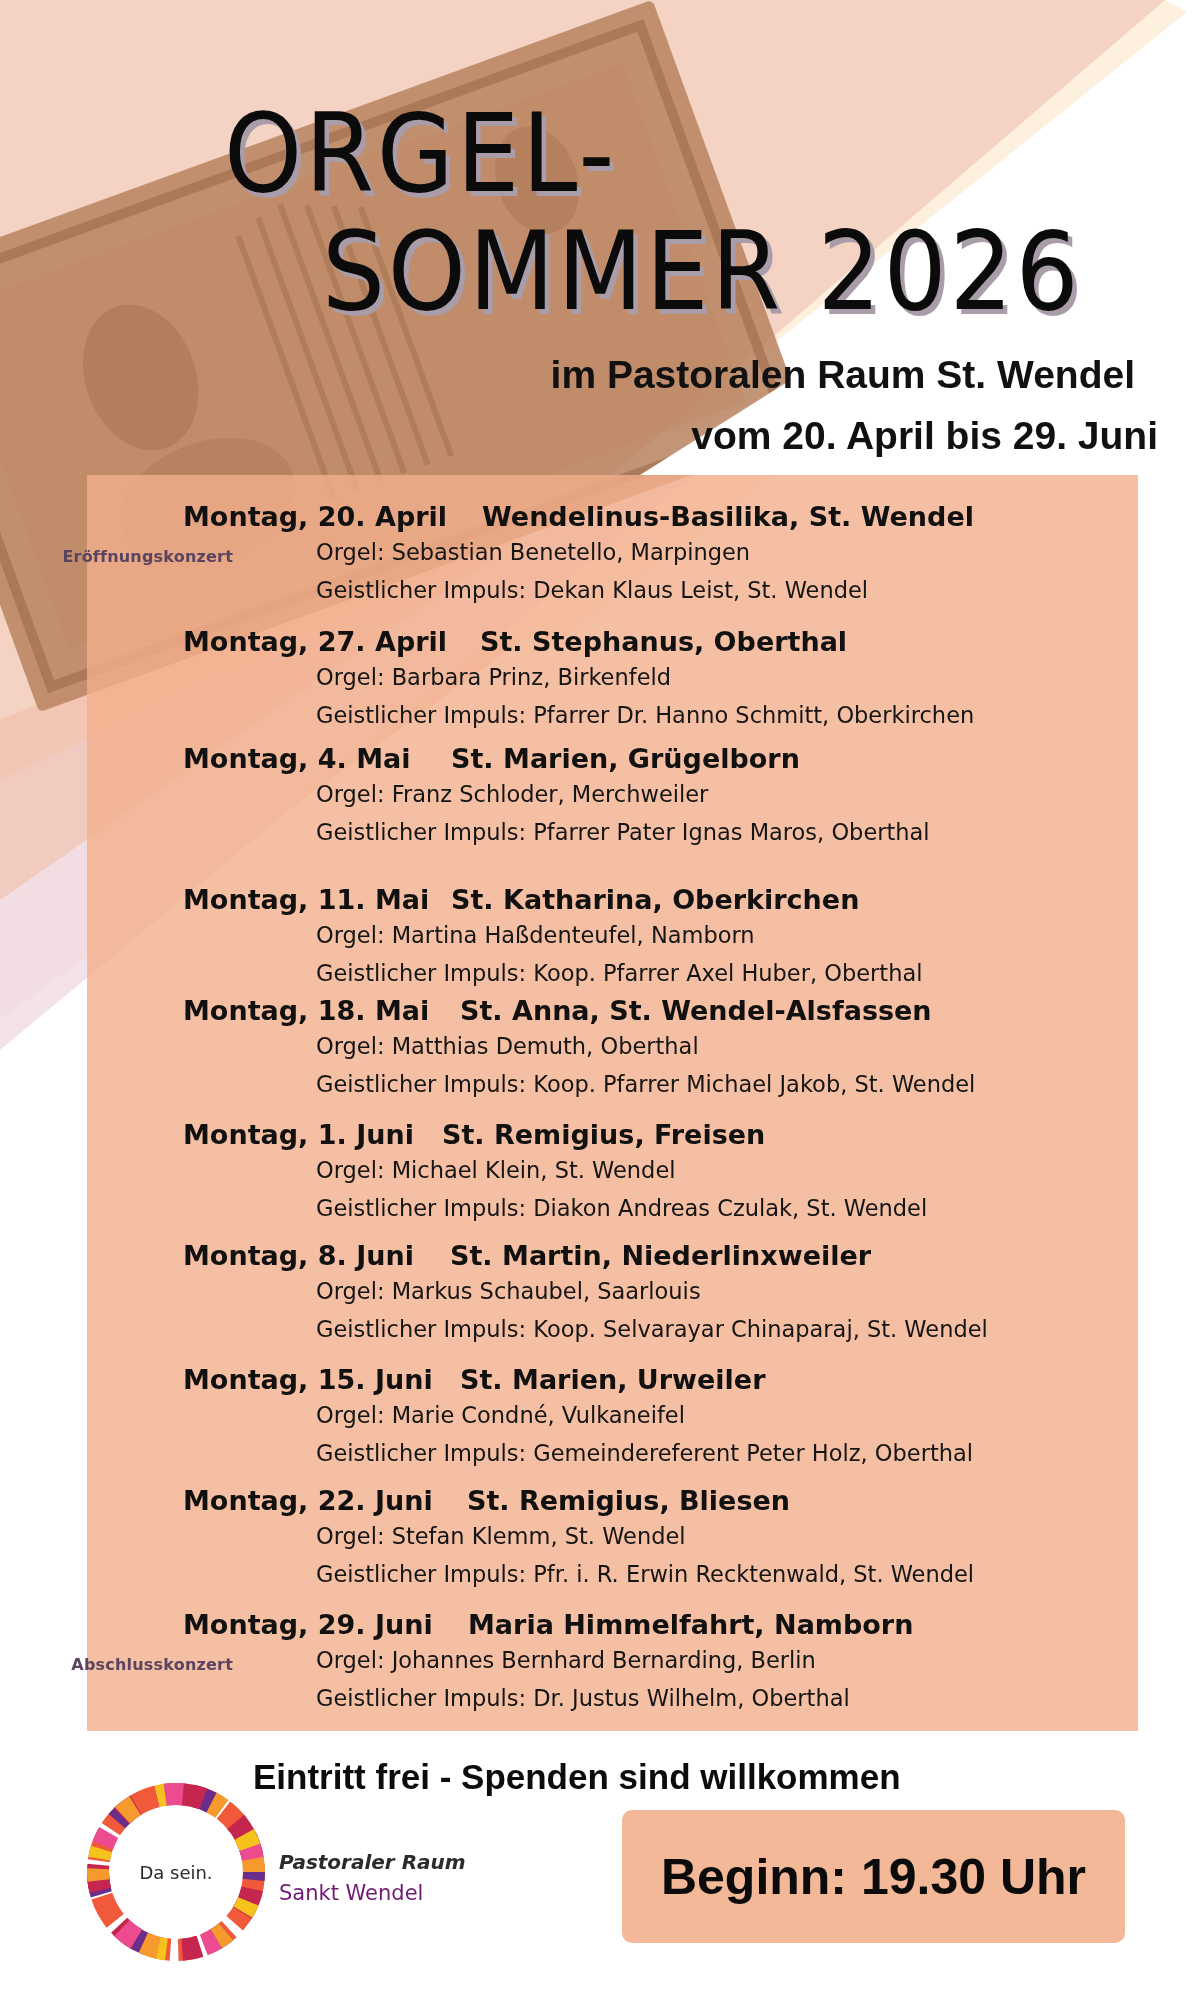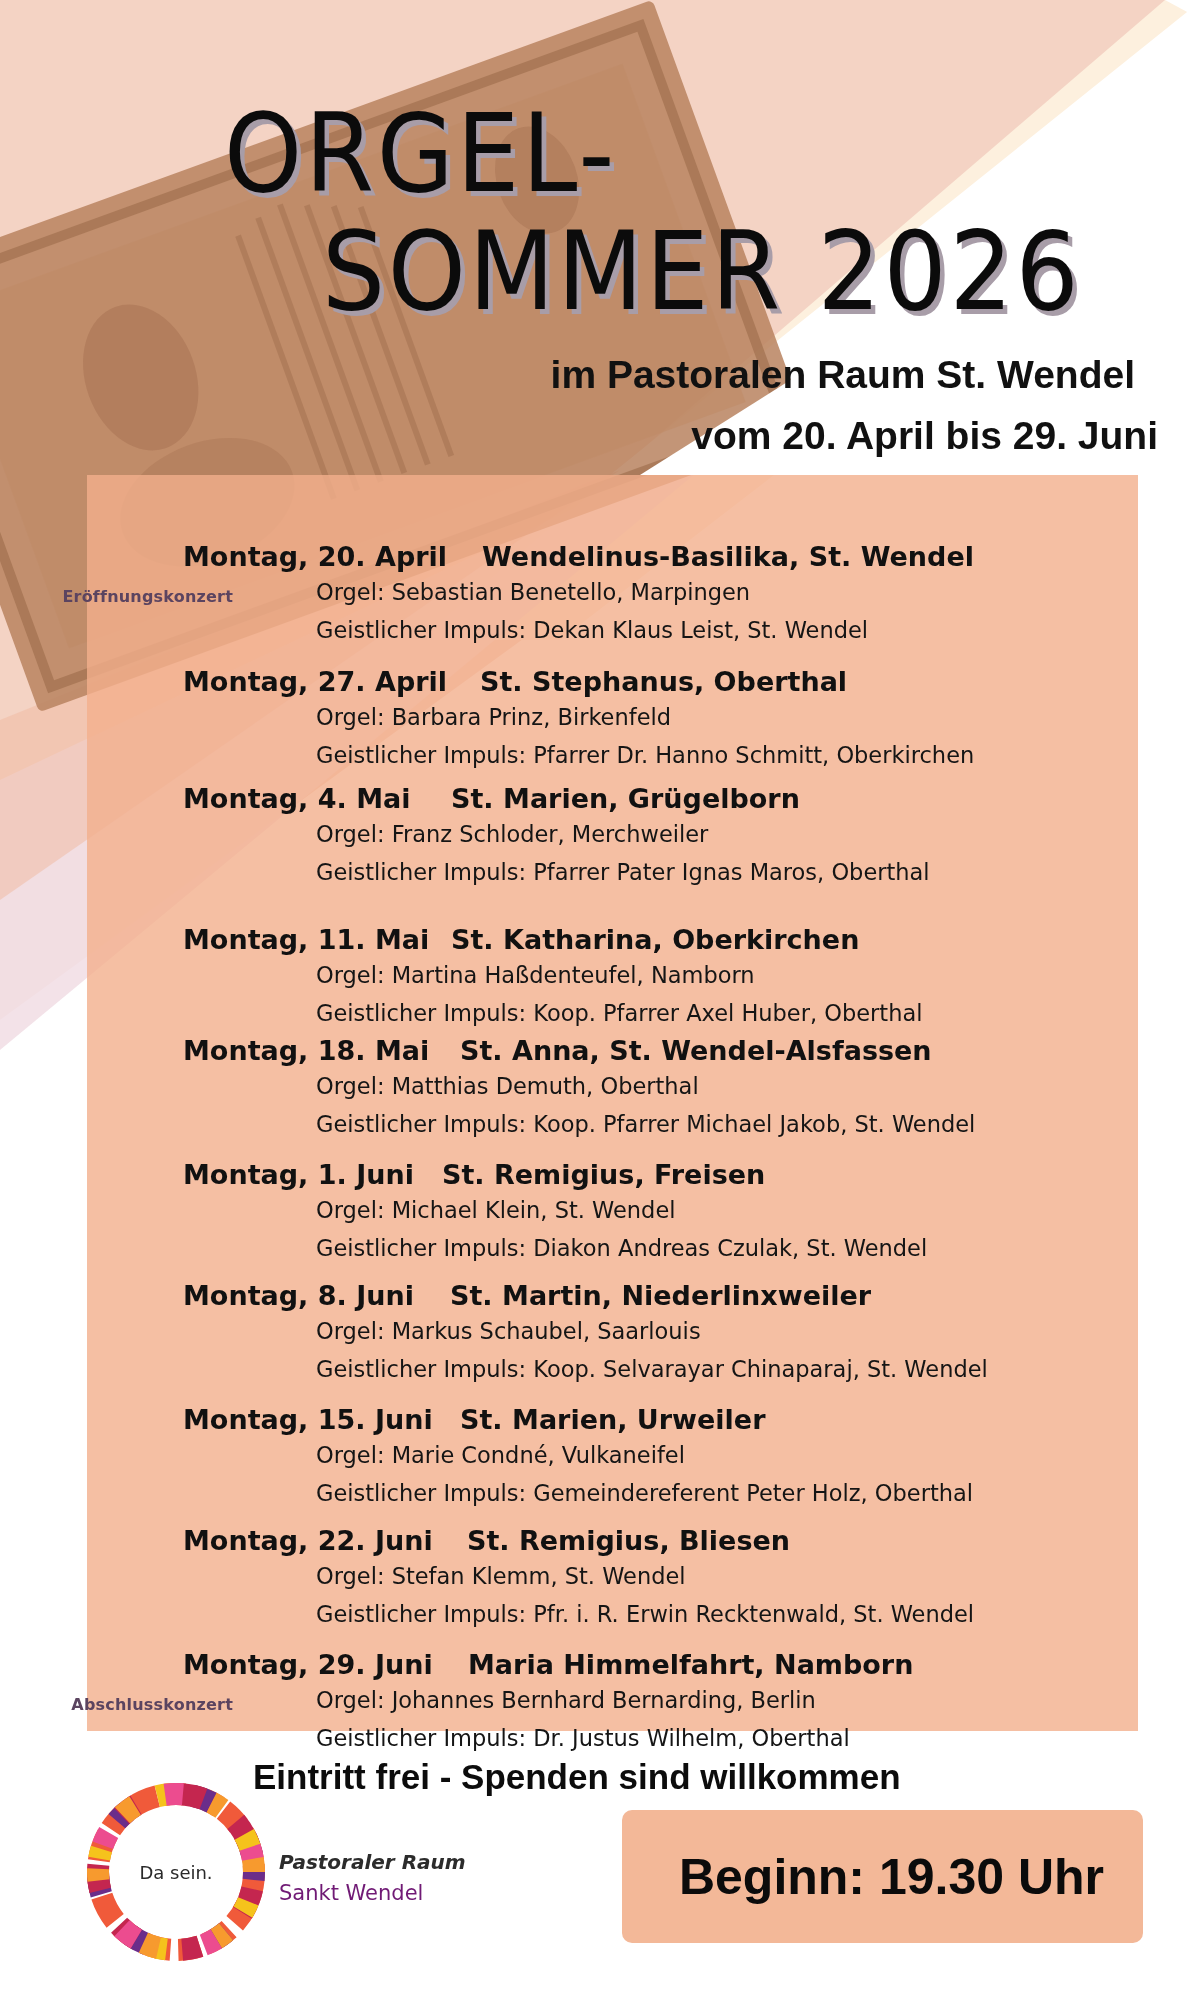--- a/index.html
+++ b/index.html
@@ -29,21 +29,21 @@
     font-size: 39px; line-height: 1;
   }
   .sub1 { right: 67px; top: 355px; }
   .sub2 { right: 44px; top: 416px; }
 
   
   .schedule {
     position: absolute; left: 87px; top: 475px; width: 1051px; height: 1256px;
     background: rgba(243, 175, 140, 0.80);
   }
-  .entry { position: absolute; left: 0; width: 100%; height: 110px; margin-top: 40px; }
+  .entry { position: absolute; left: 0; width: 100%; height: 110px; }
   .date, .venue {
     position: absolute; top: 0; font-family: "DejaVu Sans", sans-serif;
     font-weight: 700; font-size: 27px; line-height: 1; color: #111;
   }
   .date { left: 96px; }
   .line {
     position: absolute; left: 229px; font-family: "DejaVu Sans", sans-serif;
     font-weight: 400; font-size: 22.5px; line-height: 1; color: #151515;
   }
   .l1 { top: 38px; }
@@ -68,21 +68,21 @@
     left: 279px; top: 1850px; font-family: "DejaVu Sans", sans-serif; font-weight: 700;
     font-size: 20px; color: #2c2c2c; font-style: italic;
   }
   .org2 {
     left: 279px; top: 1881px; font-family: "DejaVu Sans", sans-serif; font-weight: 400;
     font-size: 21px; color: #701a75;
   }
   .begin-box {
     position: absolute; left: 622px; top: 1810px; width: 503px; height: 133px;
     background: #f3b898; border-radius: 10px;
-    display: flex; align-items: center; justify-content: center; padding-left: 18px;
+    display: flex; align-items: center; justify-content: center;
   }
   .begin-text {
     font-family: "Liberation Sans", sans-serif; font-weight: 700; font-size: 50px; color: #0b0b0b;
   }
 </style>
 </head>
 <body>
 
 <svg class="bg" viewBox="0 0 1202 2000" xmlns="http://www.w3.org/2000/svg">
   <polygon points="0,0 1202,0 1202,0 0,980" fill="#ffffff"></polygon>

